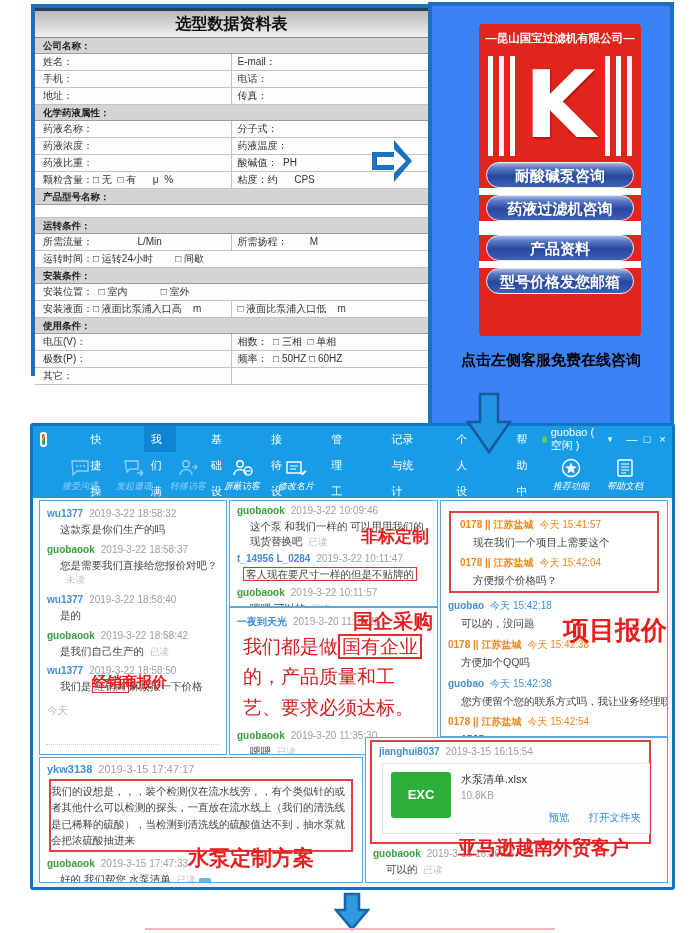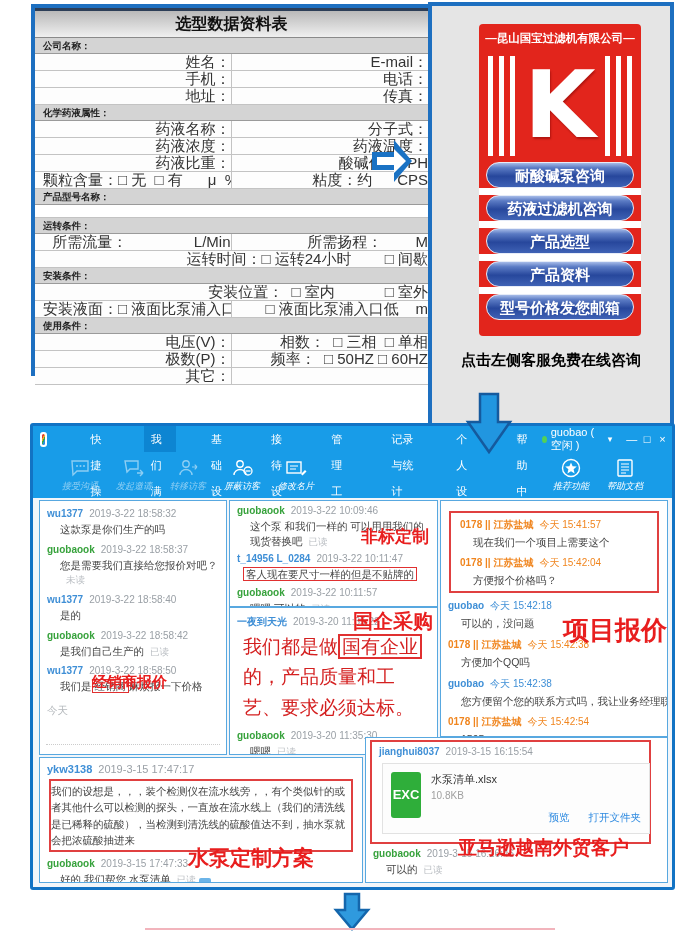--- a/index.html
+++ b/index.html
@@ -5,31 +5,31 @@
   html,body{margin:0;padding:0;}
   body{width:700px;height:933px;position:relative;background:#fff;
        font-family:"Liberation Sans","DejaVu Sans",sans-serif;overflow:hidden;}
   
   .form-box{position:absolute;left:31px;top:4px;width:401px;height:372px;
     border:4px solid #1d6fc0;background:#fff;box-sizing:border-box;}
   .form-title{height:26px;line-height:26px;text-align:center;font-weight:bold;font-size:16px;color:#111;
     background:linear-gradient(#b9b9b9,#f0f0f0);border-top:3px solid #2c3e57;border-bottom:1px solid #8a8a8a;}
   .sec{height:15px;line-height:15px;background:#d4d4d4;font-weight:bold;font-size:9.5px;color:#222;
     padding-left:8px;border-bottom:1px solid #9a9a9a;}
-  .fr{height:16px;line-height:16px;display:flex;font-size:15px;color:#333;border-bottom:1px solid #c3c3c3;background:#fdfdfd;text-align:right;}
+  .fr{height:16px;line-height:16px;display:flex;font-size:10px;color:#333;border-bottom:1px solid #c3c3c3;background:#fdfdfd;}
   .fr div{white-space:pre;overflow:hidden;}
   .cl{width:50%;border-right:1px solid #c3c3c3;padding-left:8px;box-sizing:border-box;}
   .cr{flex:1;padding-left:6px;}
   .cfull{flex:1;padding-left:8px;}
   .blankrow{height:12px;background:#fff;border-bottom:1px solid #c3c3c3;}
   
   .arrow{position:absolute;}
   
   .banner-box{position:absolute;left:428px;top:2px;width:246px;height:462px;border:4px solid #1d6fc0;
-    background:#e5e5e5;box-sizing:border-box;}
+    background:#3b82f6;box-sizing:border-box;}
   .red-panel{position:absolute;left:47px;top:18px;width:162px;height:312px;background:#e2251c;border-radius:4px;overflow:hidden;}
   .red-company{color:#fff;font-weight:bold;font-size:11.5px;text-align:center;padding-top:7px;white-space:nowrap;}
   .logo-row{display:flex;justify-content:center;align-items:center;height:112px;margin-top:4px;}
   .bar{width:5px;height:100px;background:#fff;margin:0 3px;}
   .k-letter{font-size:92px;font-weight:bold;color:#fff;line-height:100px;margin:0 6px;
     font-family:"DejaVu Sans",sans-serif;text-shadow:1px 2px 2px rgba(120,0,0,.45);}
   .btn-sep{height:7px;background:#fff;}
   .red-btn{display:block;width:148px;height:26px;margin:0 auto;border-radius:13px;border:1px solid #e6ecf8;
     background:linear-gradient(#a6bbe8 0%,#5b7bc4 20%,#27479c 55%,#3f62b5 100%);
     color:#fff;font-weight:bold;font-size:15px;text-align:center;line-height:25px;box-sizing:border-box;cursor:pointer;}
@@ -67,21 +67,21 @@
   .rbx{border:2px solid #e04040;}
   .ann{position:absolute;color:#e81e1e;font-weight:bold;z-index:5;white-space:nowrap;}
   .divider{color:#b5b9bd;margin:10px 0 0 7px;}
   .dotline{border-bottom:1px dotted #ccc;margin:26px 6px 0 6px;}
   .bigred{font-family:"Liberation Serif","DejaVu Serif",serif;font-size:19px;color:#d42020;line-height:1.6;margin-left:6px;}
   .bigred .rb{border-width:2px;}
   .bubble-ic{display:inline-block;width:12px;height:11px;background:#6cb4e8;border-radius:2px;color:#fff;
     font-size:8px;line-height:10px;text-align:center;vertical-align:-2px;margin-left:3px;}
   
   .fcard{display:flex;gap:10px;border:1px solid #e2e2e2;background:#fdfdfd;padding:8px;margin:6px 2px 2px 6px;width:250px;}
-  .badge{width:30px;height:46px;background:#2fae3a;border-radius:3px;color:#fff;font-weight:bold;
+  .badge{width:60px;height:46px;background:#2fae3a;border-radius:3px;color:#fff;font-weight:bold;
     font-size:13px;text-align:center;line-height:46px;flex:none;}
   .fmeta{flex:1;}
   .fname{color:#333;font-size:11px;}
   .fsize{color:#a0a0a0;font-size:10px;margin-top:3px;}
   .facts{text-align:right;margin-top:10px;}
   .flink{color:#2e8ae0;margin-left:16px;cursor:pointer;}
   .pinkline{position:absolute;left:145px;top:928px;width:410px;height:2px;background:#f2b4bc;}
 </style>
 </head>
 <body>
@@ -165,21 +165,20 @@
         <span class="bar"></span>
       <span class="k-letter">K</span>
       <span class="bar"></span>
         <span class="bar"></span>
         <span class="bar"></span>
     </div>
     <div class="red-btn">耐酸碱泵咨询</div>
     <div class="btn-sep"></div>
     <div class="red-btn">药液过滤机咨询</div>
     <div class="btn-sep"></div>
-    <div class="red-btn">产品选型</div>
     <div class="btn-sep"></div>
     <div class="red-btn">产品资料</div>
     <div class="btn-sep"></div>
     <div class="red-btn">型号价格发您邮箱</div>
   </div>
   <div class="banner-caption">点击左侧客服免费在线咨询</div>
 </div>
 
 <svg class="arrow" style="left:465px;top:392px;z-index:20;" width="48" height="64">
   <polygon points="15,2 33,2 33,30 45,30 24,60 3,30 15,30" fill="#2196e0" stroke="#155a9e" stroke-width="2.5"></polygon>

